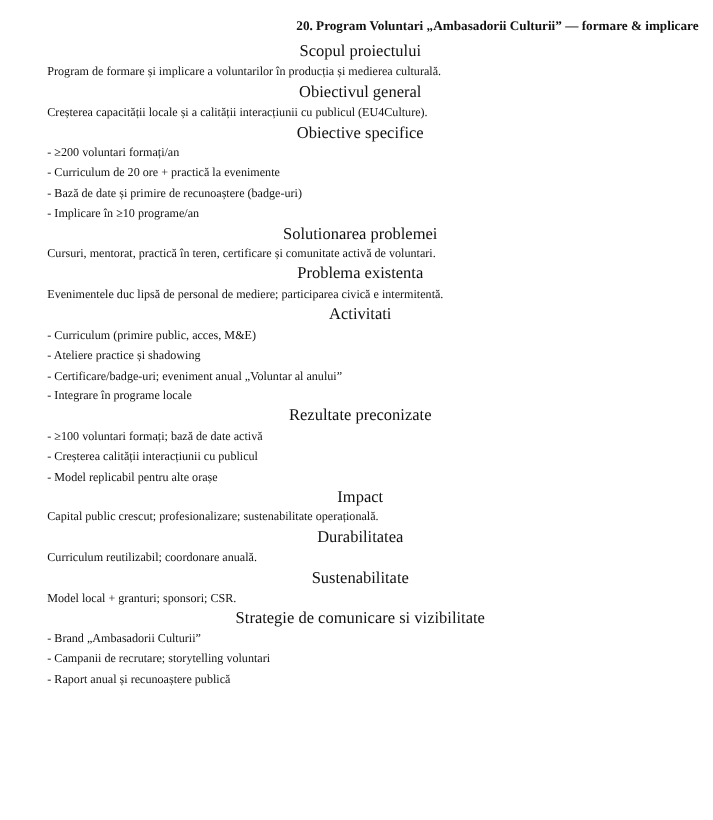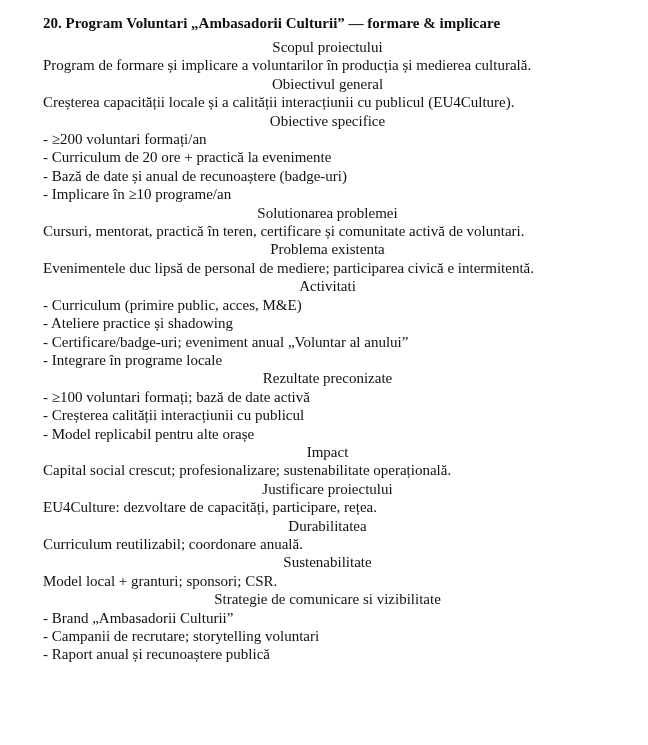--- a/index.html
+++ b/index.html
@@ -4,50 +4,50 @@
 <style>
   html, body { margin: 0; padding: 0; background: #ffffff; }
   body {
     width: 648px; height: 745px; overflow: hidden;
     font-family: "Liberation Serif", serif;
     color: #111111;
     position: relative;
   }
   .page { position: absolute; left: 43px; top: 12px; width: 600px; }
   .title {
-    font-weight: bold; font-size: 15px; line-height: 22px;
-    text-align: left; padding-right: 8px; margin: 0 0 4px 0;
+    font-weight: bold; font-size: 12px; line-height: 22px;
+    text-align: right; padding-right: 8px; margin: 0 0 4px 0;
     white-space: nowrap;
   }
   .heading {
     font-size: 15px; line-height: 18.4px;
     text-align: center; width: 655px; margin-left: 0;
     white-space: nowrap;
   }
-  .line { font-size: 15px; line-height: 18.4px; white-space: nowrap; }
+  .line { font-size: 11px; line-height: 18.4px; white-space: nowrap; }
 </style>
 </head>
 <body>
 
 <div class="page">
   <div class="title">20. Program Voluntari „Ambasadorii Culturii” — formare &amp; implicare</div>
   <div id="sections">
       <div>
         <div class="heading" style="margin-left: -43px;">Scopul proiectului</div>
         <div class="line">Program de formare și implicare a voluntarilor în producția și medierea culturală.</div>
       </div>
       <div>
         <div class="heading" style="margin-left: -43px;">Obiectivul general</div>
         <div class="line">Creșterea capacității locale și a calității interacțiunii cu publicul (EU4Culture).</div>
       </div>
       <div>
         <div class="heading" style="margin-left: -43px;">Obiective specifice</div>
         <div class="line">- ≥200 voluntari formați/an</div>
         <div class="line">- Curriculum de 20 ore + practică la evenimente</div>
-        <div class="line">- Bază de date și anual de recunoaștere (badge-uri)</div>
+        <div class="line">- Bază de date și primire de recunoaștere (badge-uri)</div>
         <div class="line">- Implicare în ≥10 programe/an</div>
       </div>
       <div>
         <div class="heading" style="margin-left: -43px;">Solutionarea problemei</div>
         <div class="line">Cursuri, mentorat, practică în teren, certificare și comunitate activă de voluntari.</div>
       </div>
       <div>
         <div class="heading" style="margin-left: -43px;">Problema existenta</div>
         <div class="line">Evenimentele duc lipsă de personal de mediere; participarea civică e intermitentă.</div>
       </div>
@@ -59,25 +59,21 @@
         <div class="line">- Integrare în programe locale</div>
       </div>
       <div>
         <div class="heading" style="margin-left: -43px;">Rezultate preconizate</div>
         <div class="line">- ≥100 voluntari formați; bază de date activă</div>
         <div class="line">- Creșterea calității interacțiunii cu publicul</div>
         <div class="line">- Model replicabil pentru alte orașe</div>
       </div>
       <div>
         <div class="heading" style="margin-left: -43px;">Impact</div>
-        <div class="line">Capital social crescut; profesionalizare; sustenabilitate operațională.</div>
-      </div>
-      <div>
-        <div class="heading" style="margin-left: -43px;">Justificare proiectului</div>
-        <div class="line">EU4Culture: dezvoltare de capacități, participare, rețea.</div>
+        <div class="line">Capital public crescut; profesionalizare; sustenabilitate operațională.</div>
       </div>
       <div>
         <div class="heading" style="margin-left: -43px;">Durabilitatea</div>
         <div class="line">Curriculum reutilizabil; coordonare anuală.</div>
       </div>
       <div>
         <div class="heading" style="margin-left: -43px;">Sustenabilitate</div>
         <div class="line">Model local + granturi; sponsori; CSR.</div>
       </div>
       <div>

